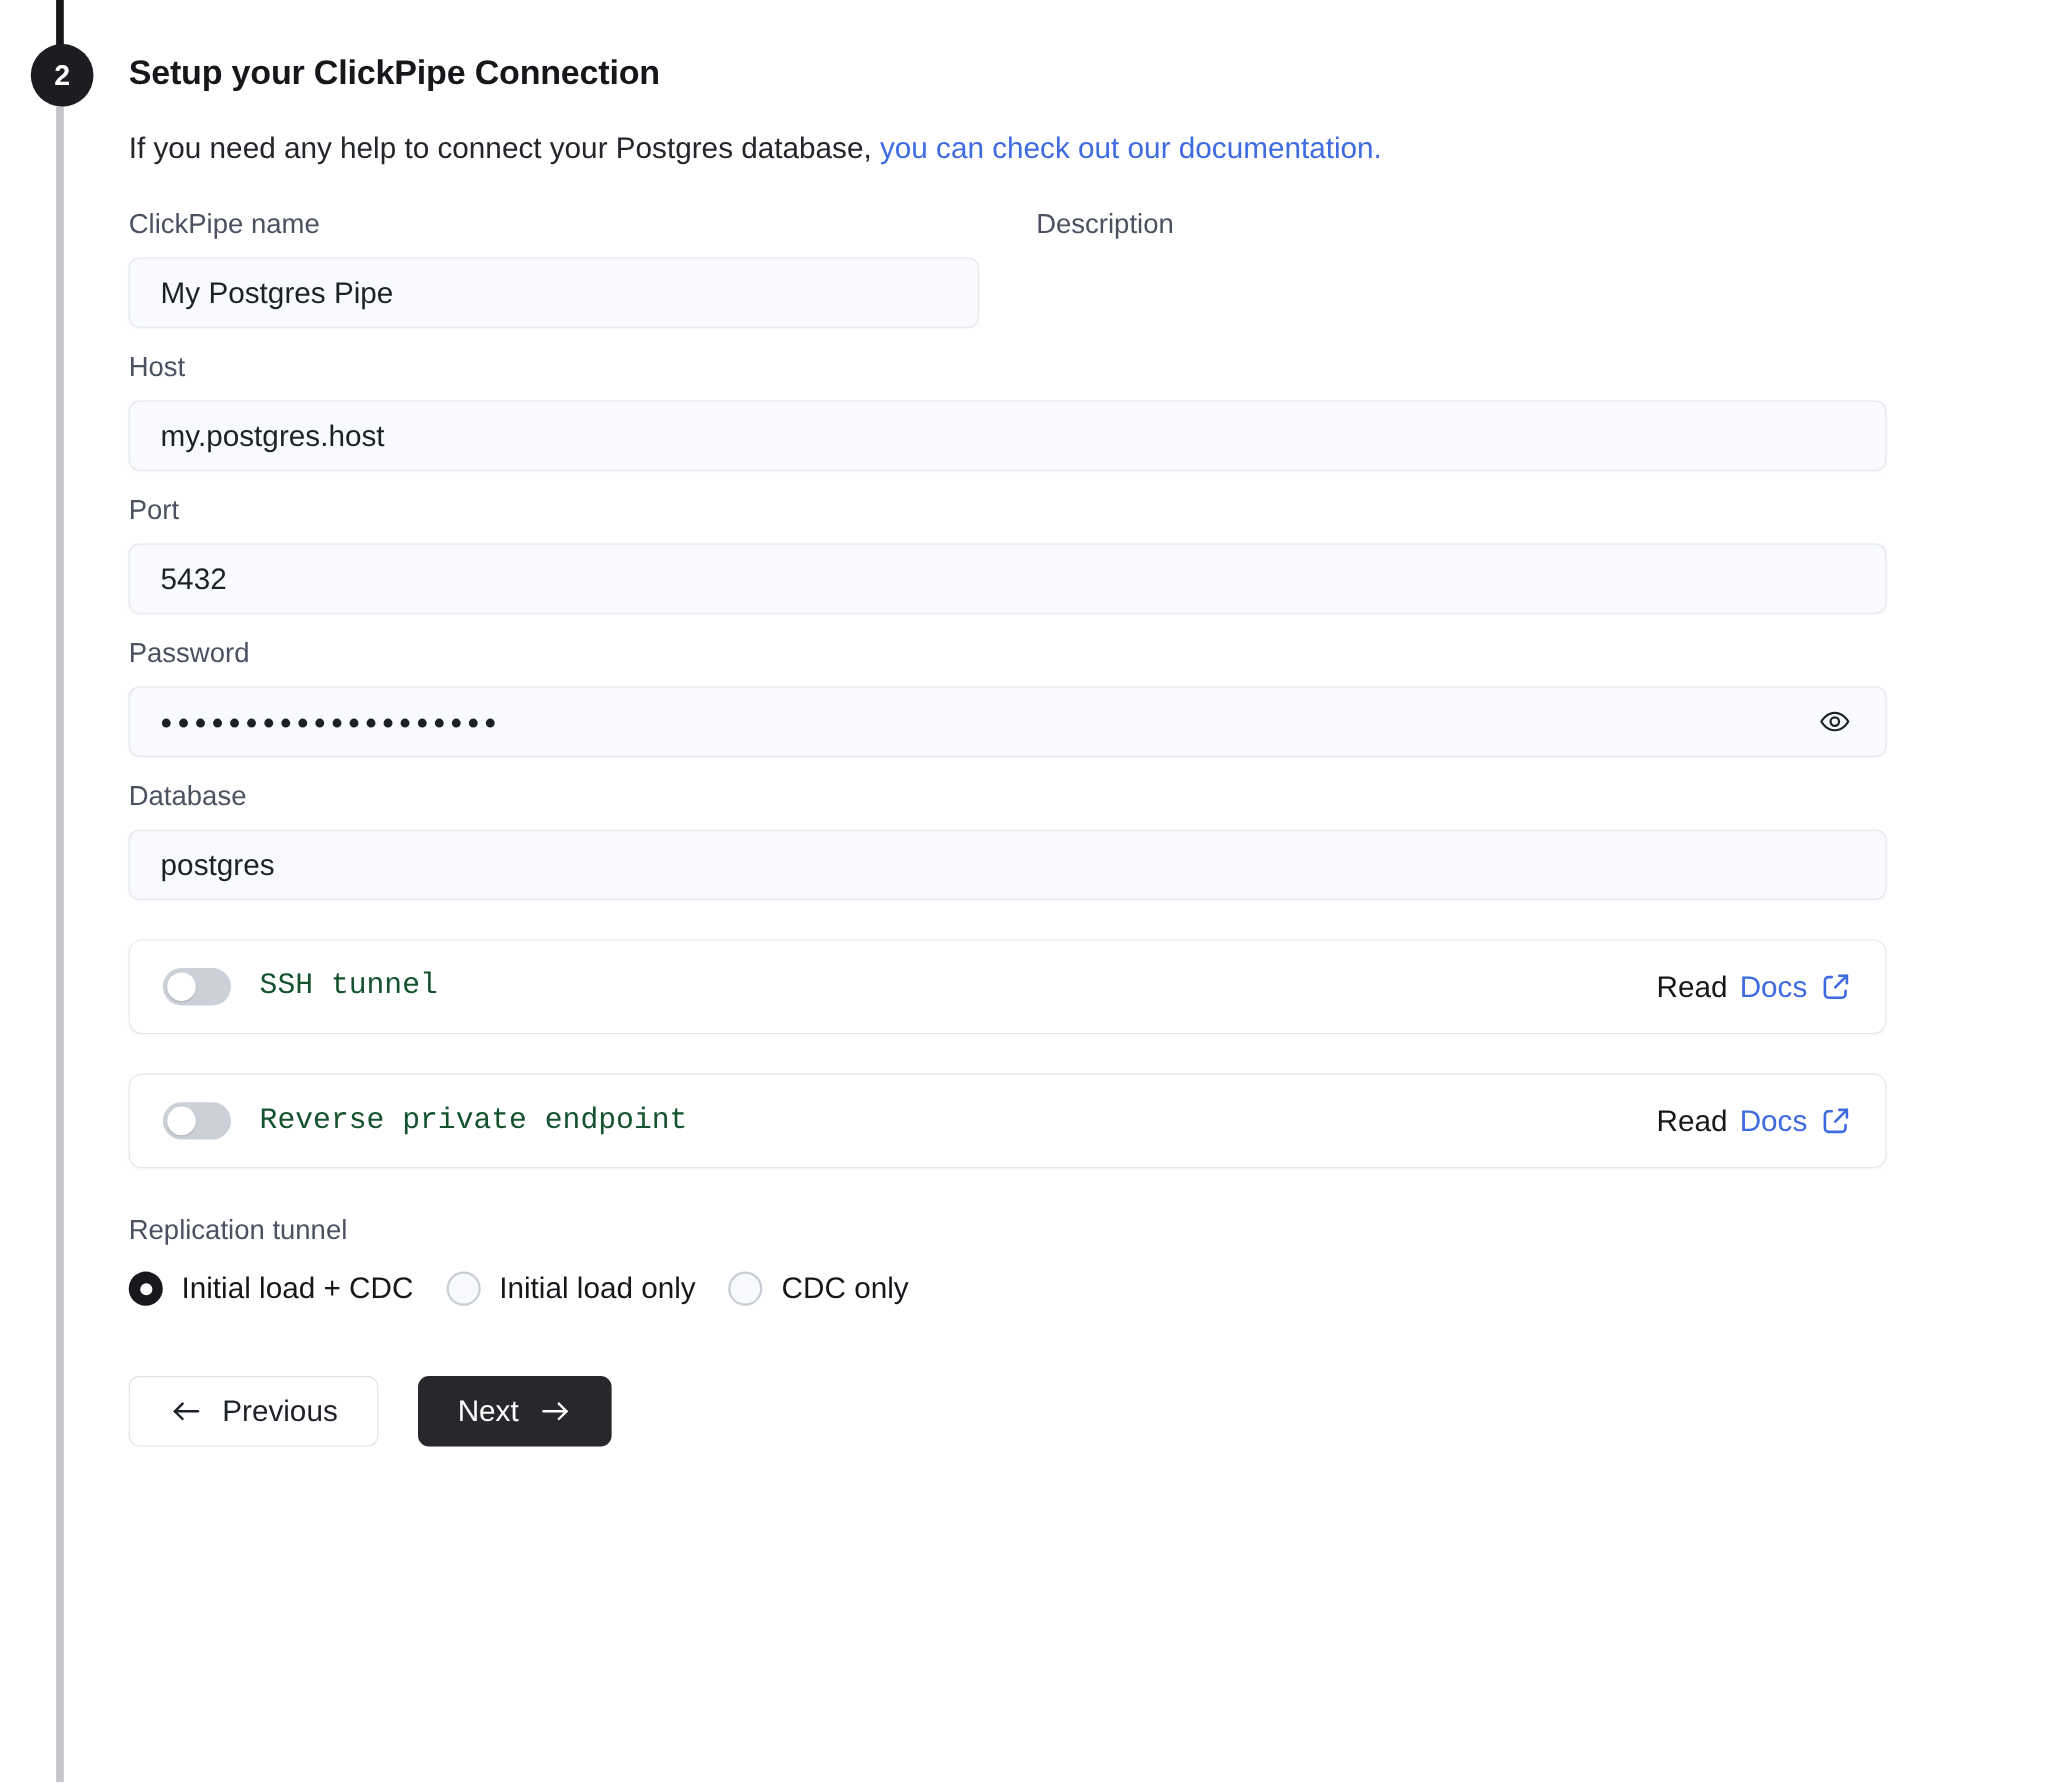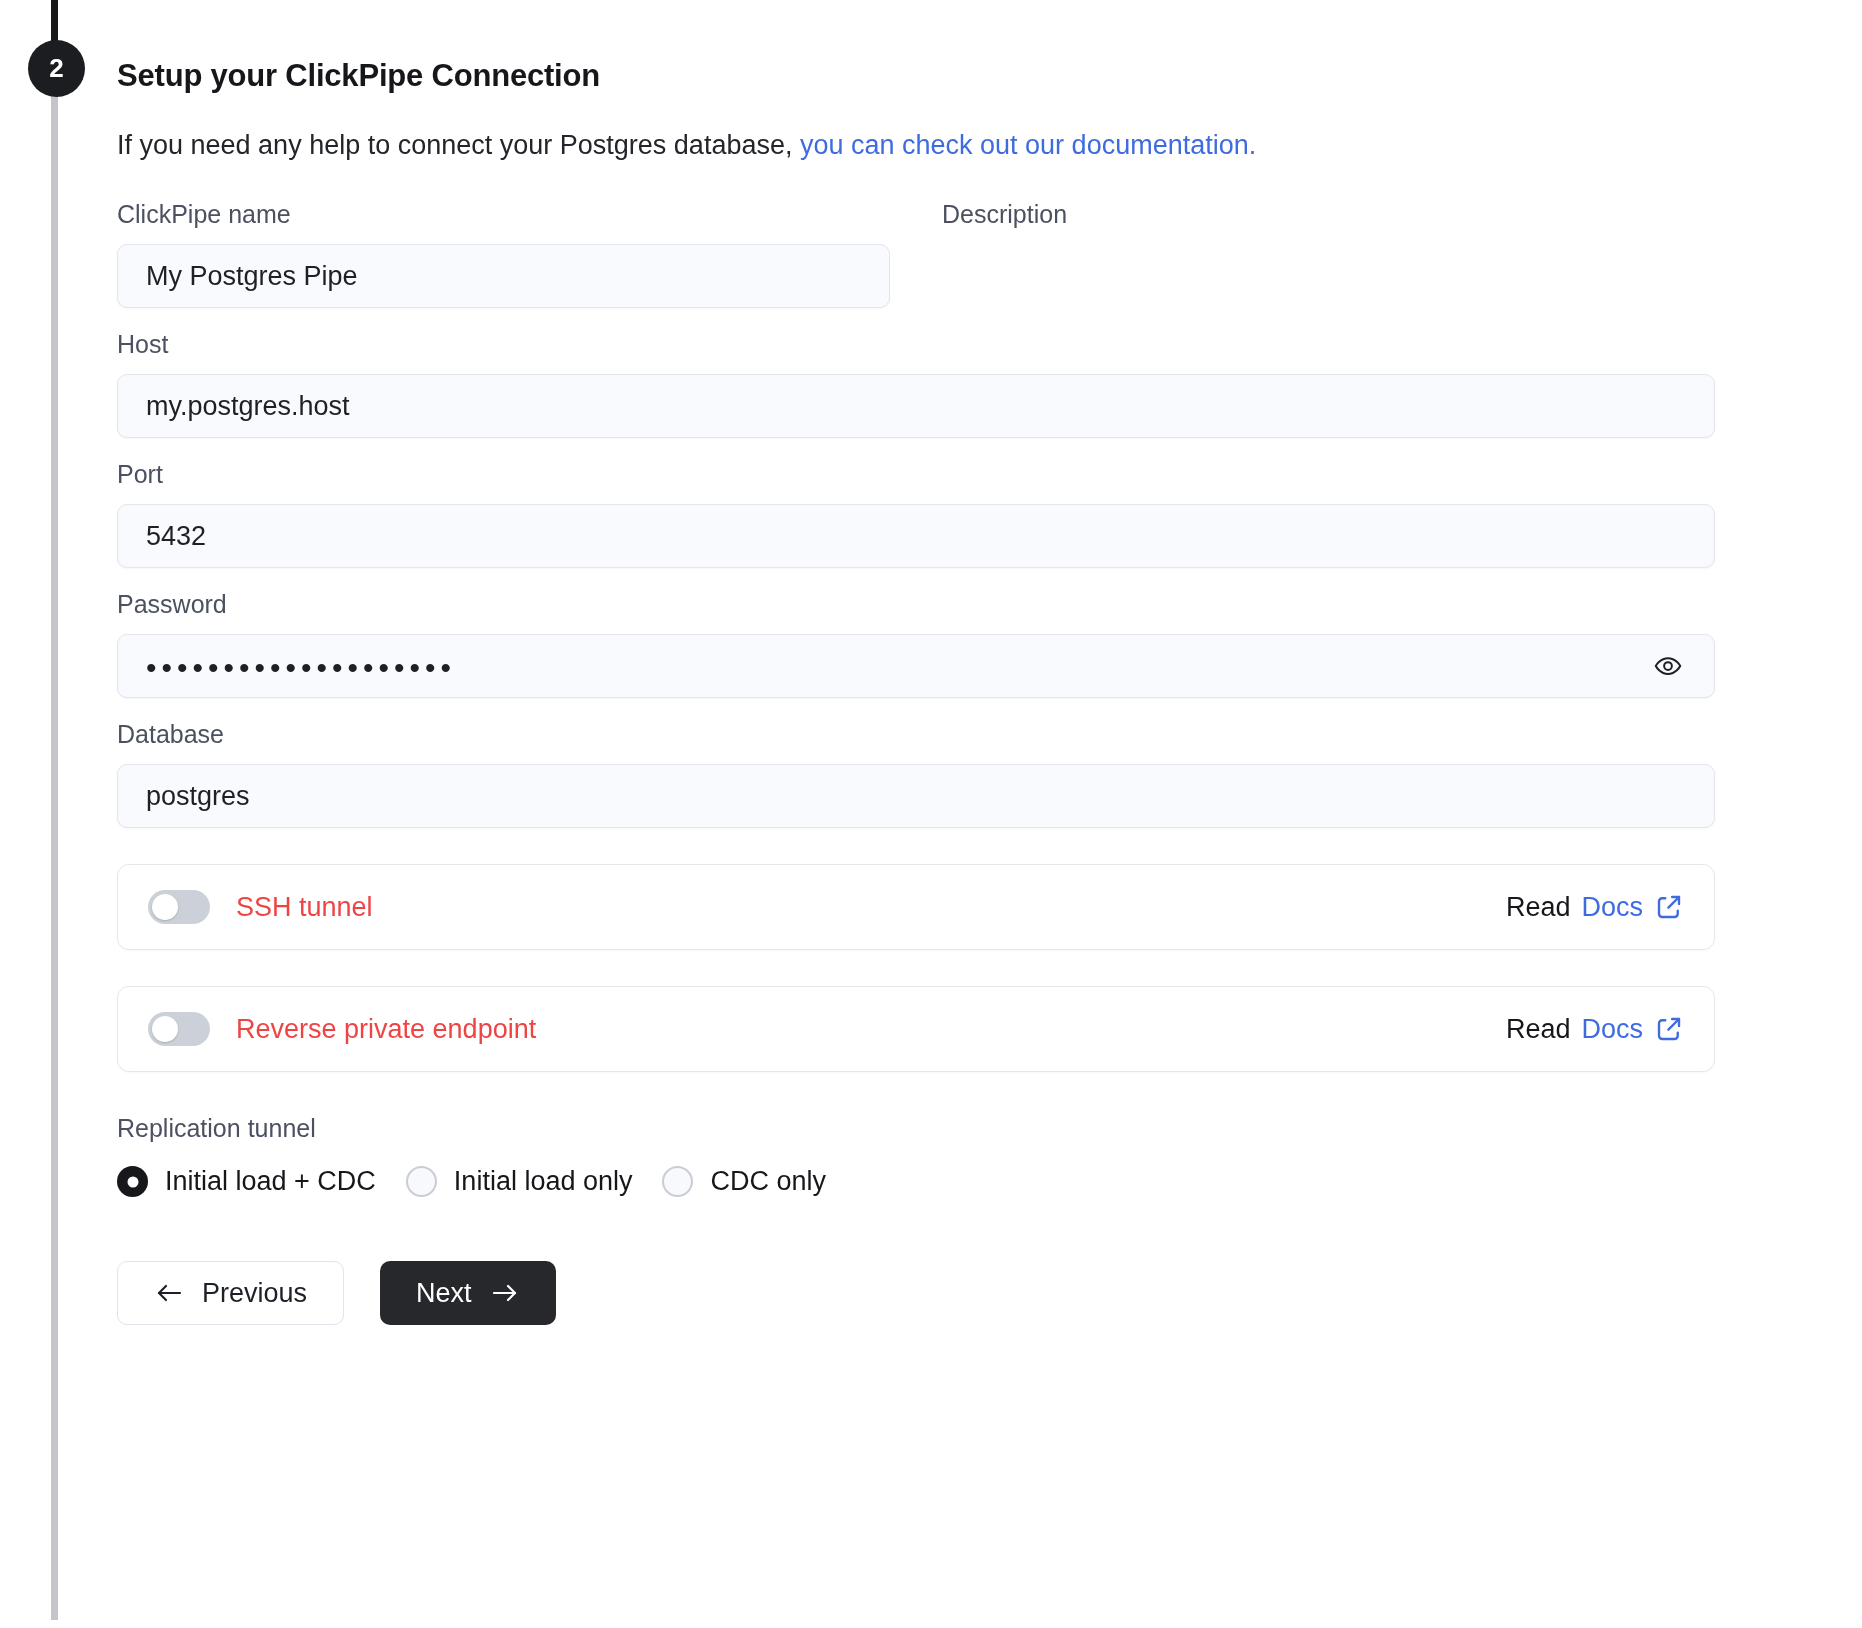--- a/index.html
+++ b/index.html
@@ -10,21 +10,21 @@
   }
   
   .rail-top{position:absolute;left:51px;top:0;width:7px;height:41px;background:#17181a;}
   .rail-bottom{position:absolute;left:51px;top:97px;width:7px;height:1523px;background:#c3c5c8;}
   .step-circle{
     position:absolute;left:28px;top:40px;width:57px;height:57px;border-radius:50%;
     background:#1b1d20;color:#fff;display:flex;align-items:center;justify-content:center;
     font-size:26px;font-weight:700;
   }
   
-  .content{position:absolute;left:117px;top:56px;width:1598px;}
+  .content{position:absolute;left:117px;top:46px;width:1598px;}
   .page-title{font-size:31px;font-weight:700;margin:0;color:#15171b;letter-spacing:-.2px;line-height:40px;}
   .subtitle{margin-top:32px;font-size:27px;line-height:34px;color:#22252a;}
   .subtitle .link{color:#3e6be0;cursor:pointer;}
   .grid2{display:grid;grid-template-columns:1fr 1fr;column-gap:52px;margin-top:36px;}
   .label{display:block;font-size:25px;line-height:32px;font-weight:500;color:#4b5161;}
   .input{
     display:block;margin-top:14px;width:100%;box-sizing:border-box;height:64px;
     background:#f8fafd;border:1px solid #e3e6ec;border-radius:10px;padding:0 28px;
     font-size:27px;color:#1d2127;font-family:inherit;outline:none;
     box-shadow:0 1px 2px rgba(16,24,40,.04);
@@ -38,21 +38,21 @@
     background:none;border:none;padding:6px;cursor:pointer;display:flex;align-items:center;
   }
   .card{
     margin-top:36px;height:86px;border:1px solid #e4e7ec;border-radius:12px;background:#fff;
     display:flex;align-items:center;justify-content:space-between;padding:0 30px;
     box-sizing:border-box;box-shadow:0 1px 2px rgba(16,24,40,.03);
   }
   .card-left{display:flex;align-items:center;gap:26px;}
   .toggle{width:62px;height:34px;border-radius:17px;background:#ccd1d9;position:relative;cursor:pointer;flex:0 0 auto;}
   .toggle .knob{position:absolute;left:4px;top:4px;width:26px;height:26px;border-radius:50%;background:#fff;box-shadow:0 1px 2px rgba(0,0,0,.18);}
-  .card-label{font-size:27px;color:#ef4444;}
+  .card-label{font-size:27px;color:#14532d;font-family:Liberation Mono, monospace;}
   .card-right{display:flex;align-items:center;gap:11px;font-size:27px;cursor:pointer;}
   .read-txt{color:#15171b;}
   .docs-txt{color:#3e6be0;}
   .section-label{margin-top:40px;}
   .radio-row{display:flex;align-items:flex-start;gap:30px;margin-top:22px;}
   .radio-opt{display:flex;align-items:center;gap:17px;cursor:pointer;}
   .radio{width:31px;height:31px;border-radius:50%;box-sizing:border-box;flex:0 0 auto;}
   .radio.sel{background:#16181c;position:relative;}
   .radio.sel::after{content:"";position:absolute;left:50%;top:50%;transform:translate(-50%,-50%);width:11px;height:11px;border-radius:50%;background:#fff;}
   .radio.unsel{background:#f7f9fc;border:2px solid #c9cdd5;}

